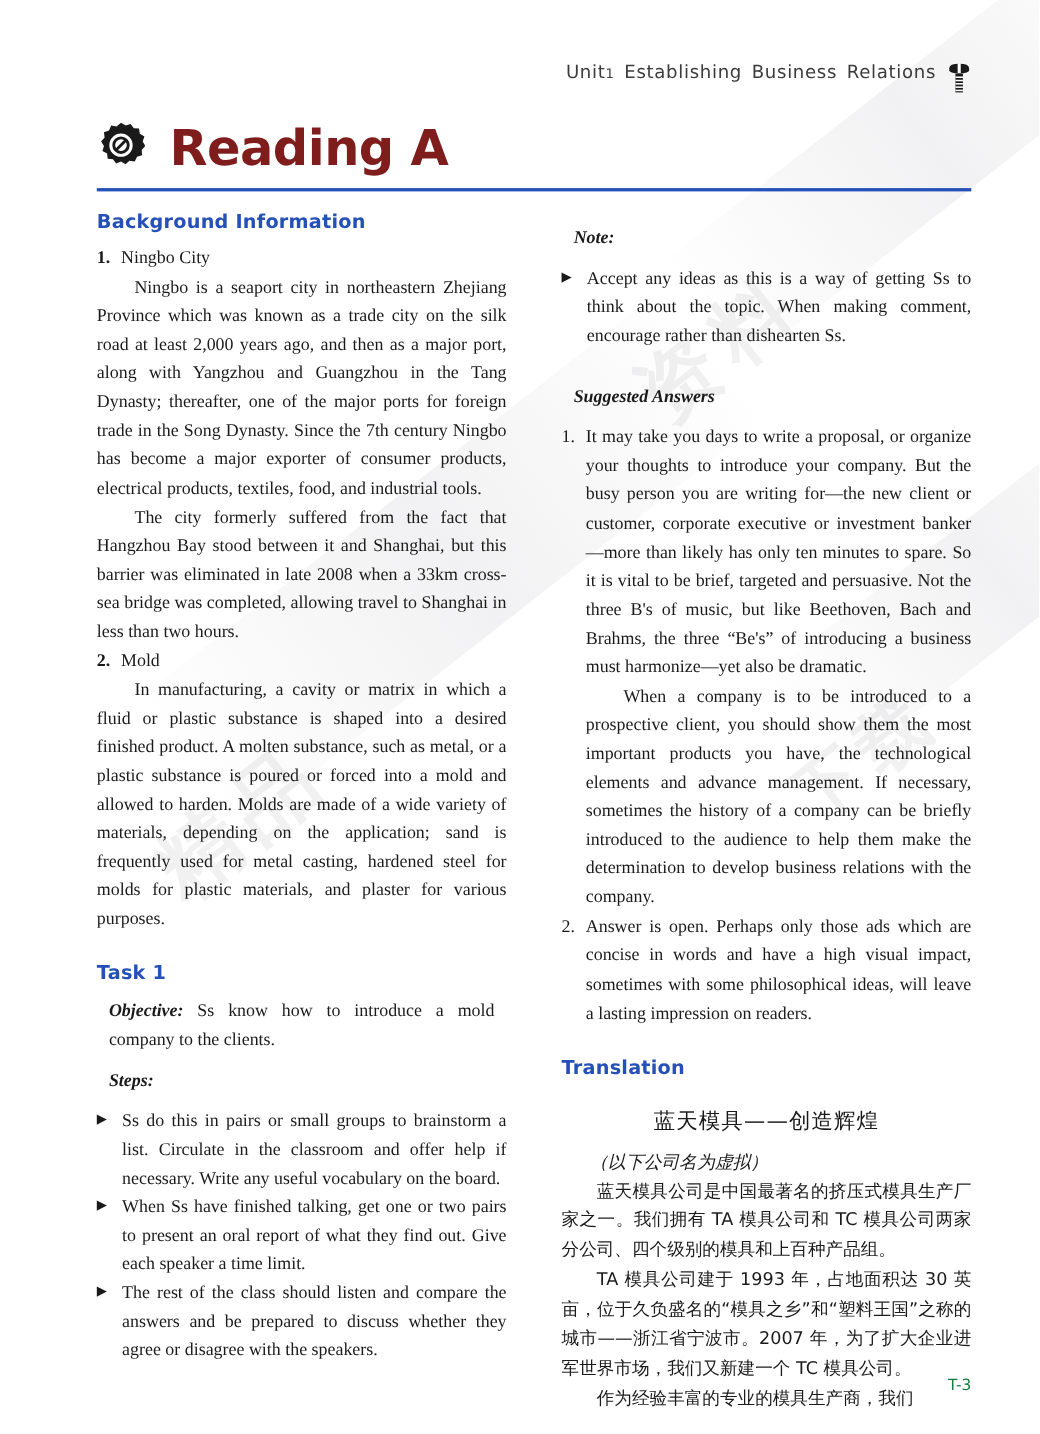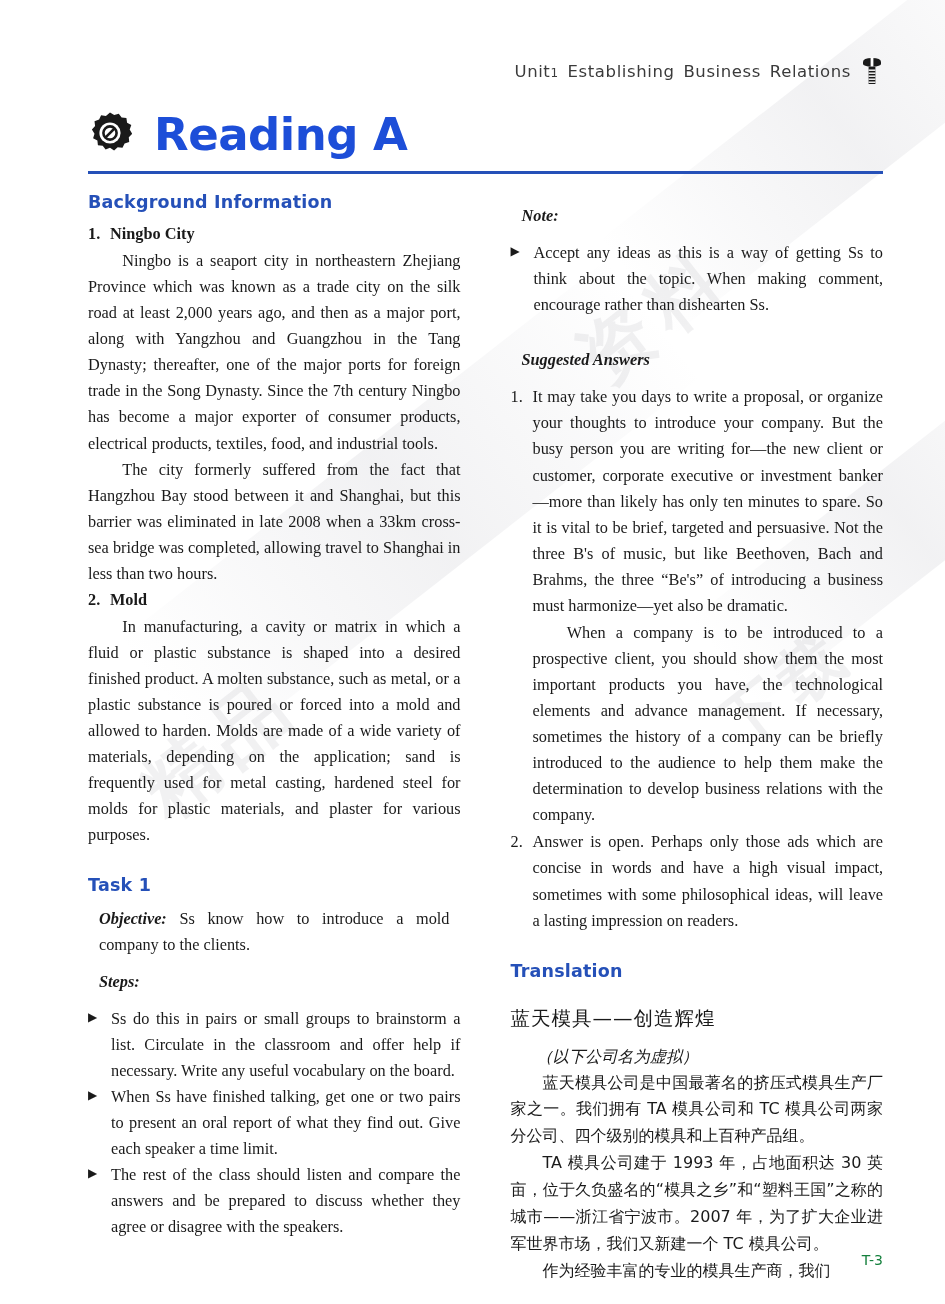--- a/index.html
+++ b/index.html
@@ -43,21 +43,20 @@
     transform: rotate(-38deg);
     transform-origin: left top;
   }
 
   
   .runhead {
     position: absolute;
     top: 56px;
     right: 62px;
     display: flex;
-    align-items: center;
     gap: 10px;
     z-index: 2;
   }
   .runhead-text {
     font-family: "DejaVu Sans", sans-serif;
     font-size: 16.5px;
     color: #3b3b3b;
     letter-spacing: 0.6px;
     word-spacing: 3px;
   }
@@ -74,21 +73,21 @@
   }
   .title-row {
     display: flex;
     align-items: center;
     gap: 22px;
   }
   .title-text {
     font-family: "DejaVu Sans", sans-serif;
     font-weight: bold;
     font-size: 45px;
-    color: #1d4ed8;
+    color: #7f1d1d;
     letter-spacing: -0.5px;
   }
   .title-rule {
     margin-top: 10px;
     height: 3px;
     background: #2550b8;
     width: 100%;
   }
 
   
@@ -127,21 +126,21 @@
     line-height: 1.60;
     margin: 0 0 1px 0;
   }
   .num-item .nm {
     width: 22px;
     flex: 0 0 22px;
     font-weight: bold;
   }
   .num-item .nm-reg { font-weight: normal; }
   .num-item .bd { flex: 1; text-align: justify; }
-  .num-head { font-weight: bold; }
+  .num-head { font-weight: normal; }
 
   .bullet-item {
     display: flex;
     font-size: 16.3px;
     line-height: 1.60;
     margin: 0;
   }
   .bullet-item .bt {
     width: 23px;
     flex: 0 0 23px;
@@ -167,20 +166,21 @@
   .cn {
     font-family: "DejaVu Sans", sans-serif;
     font-size: 16px;
     line-height: 1.68;
     text-align: justify;
     margin: 0;
   }
   .cn-title {
     font-family: "DejaVu Sans", sans-serif;
     font-size: 19.5px;
+    text-align: center;
     margin: 24px 0 12px 0;
     letter-spacing: 1px;
   }
   .cn-note {
     font-family: "DejaVu Serif", serif;
     font-style: italic;
     font-size: 16.2px;
     margin: 0 0 0 1.6em;
     line-height: 1.6;
   }

